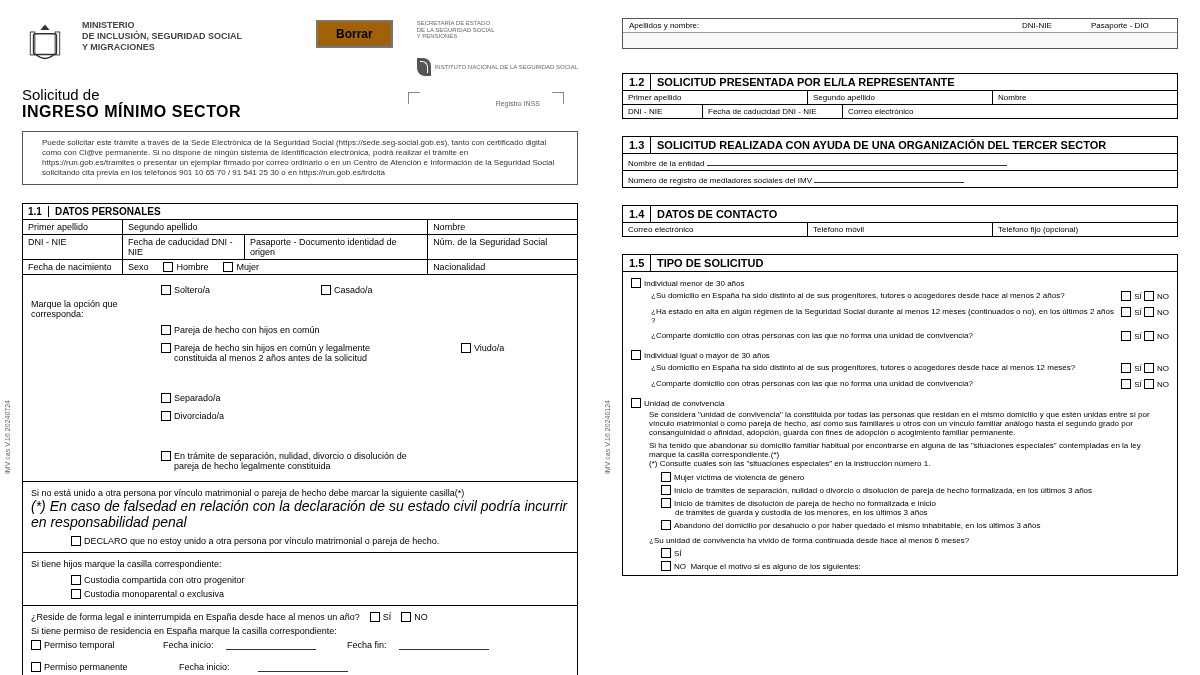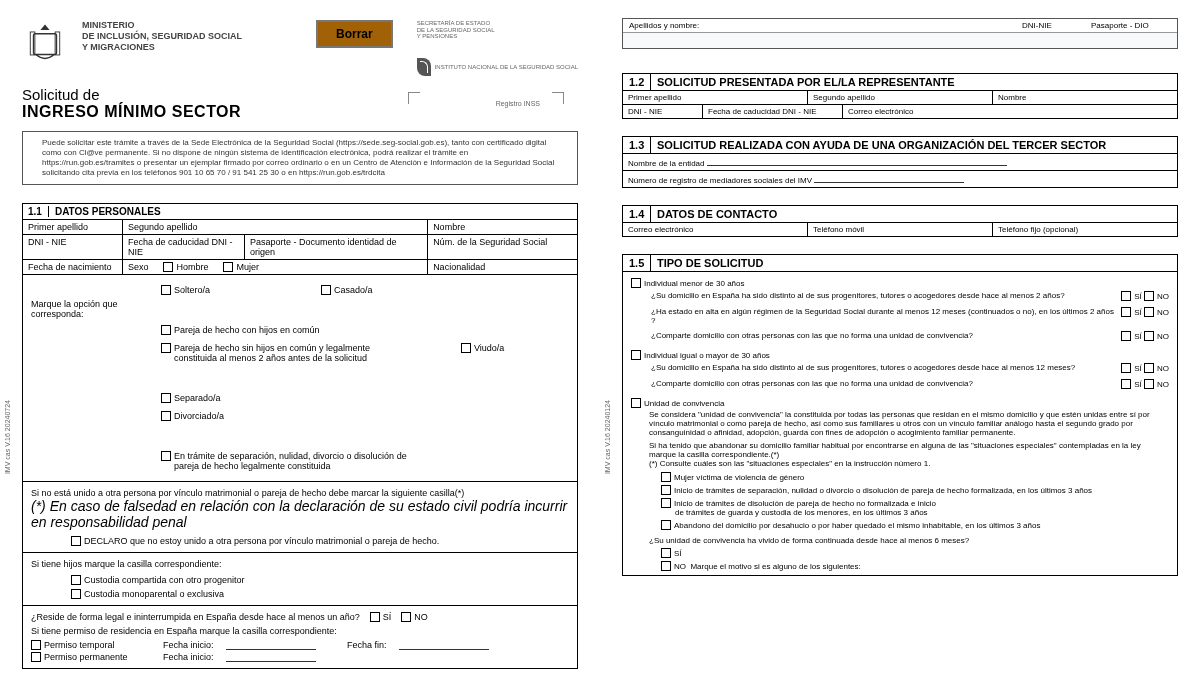--- a/index.html
+++ b/index.html
@@ -313,21 +313,21 @@
         <span class="chk"></span><span>SÍ</span>&nbsp;&nbsp;&nbsp;
         <span class="chk"></span><span>NO</span>
       </div>
       <div style="margin-bottom:4px">Si tiene permiso de residencia en España marque la casilla correspondiente:</div>
       <div style="display:flex;gap:12px;align-items:center">
         <span style="width:120px"><span class="chk"></span><span>Permiso temporal</span></span>
         <span>Fecha inicio:</span><span class="line"></span>
         &nbsp;&nbsp;&nbsp;
         <span>Fecha fin:</span><span class="line"></span>
       </div>
-      <div style="display:flex;gap:12px;align-items:center;margin-top:2px">
+      <div style="display:flex;gap:28px;align-items:center;margin-top:12px">
         <span style="width:120px"><span class="chk"></span><span>Permiso permanente</span></span>
         <span>Fecha inicio:</span>
               <span class="line"></span>
       </div>
     </td>
         </tr>
   </tbody>
     </table>
 </div>
 

